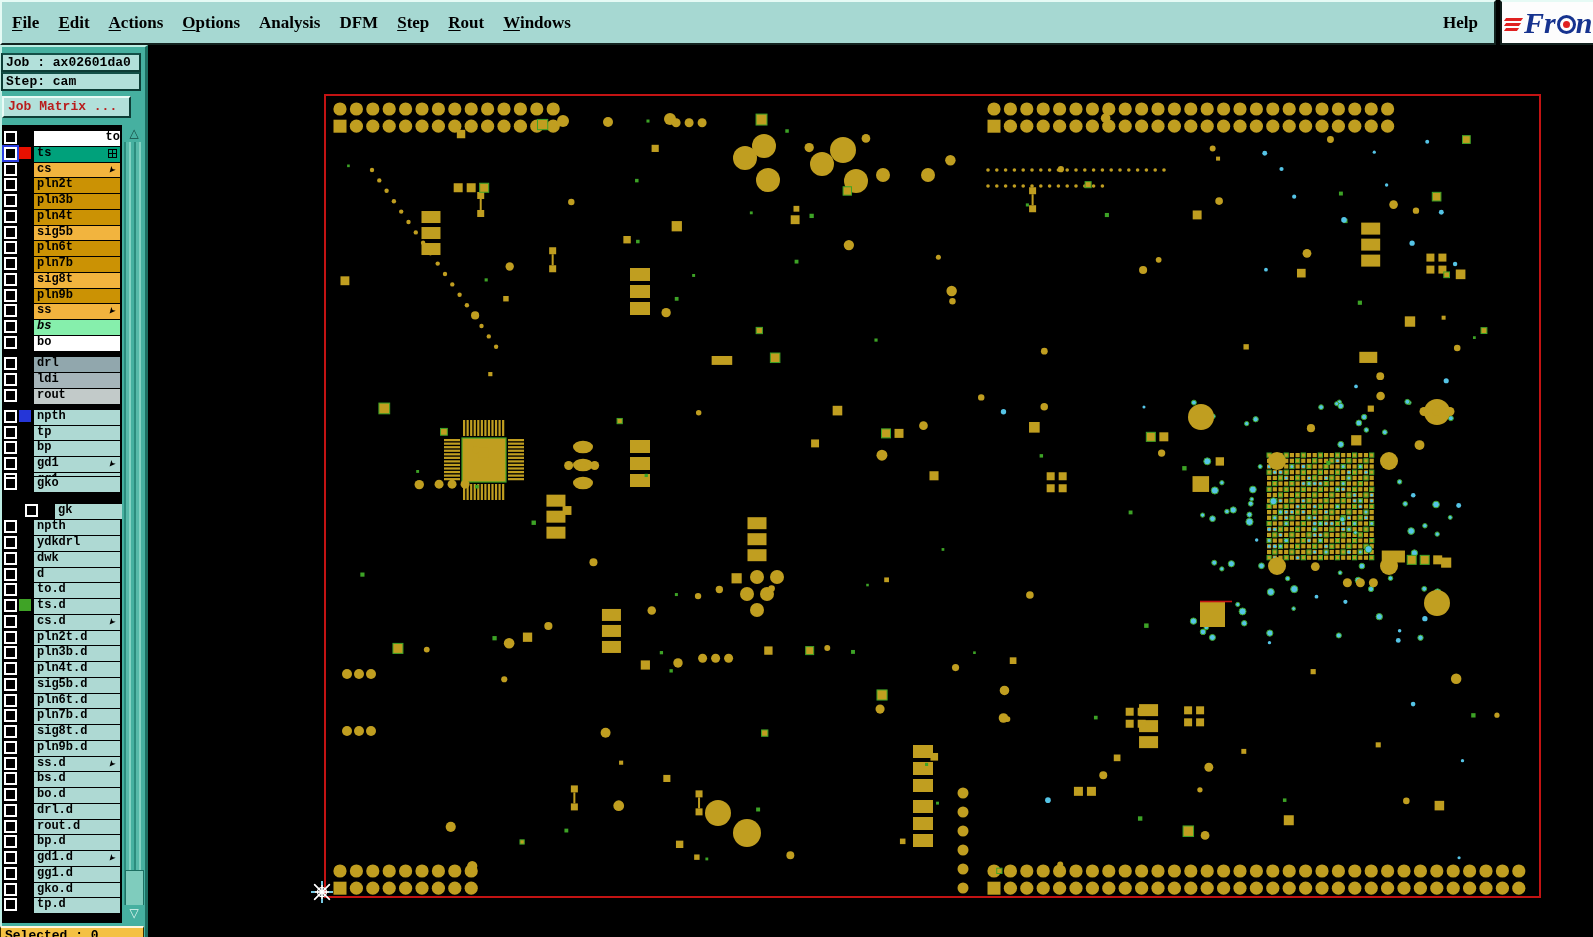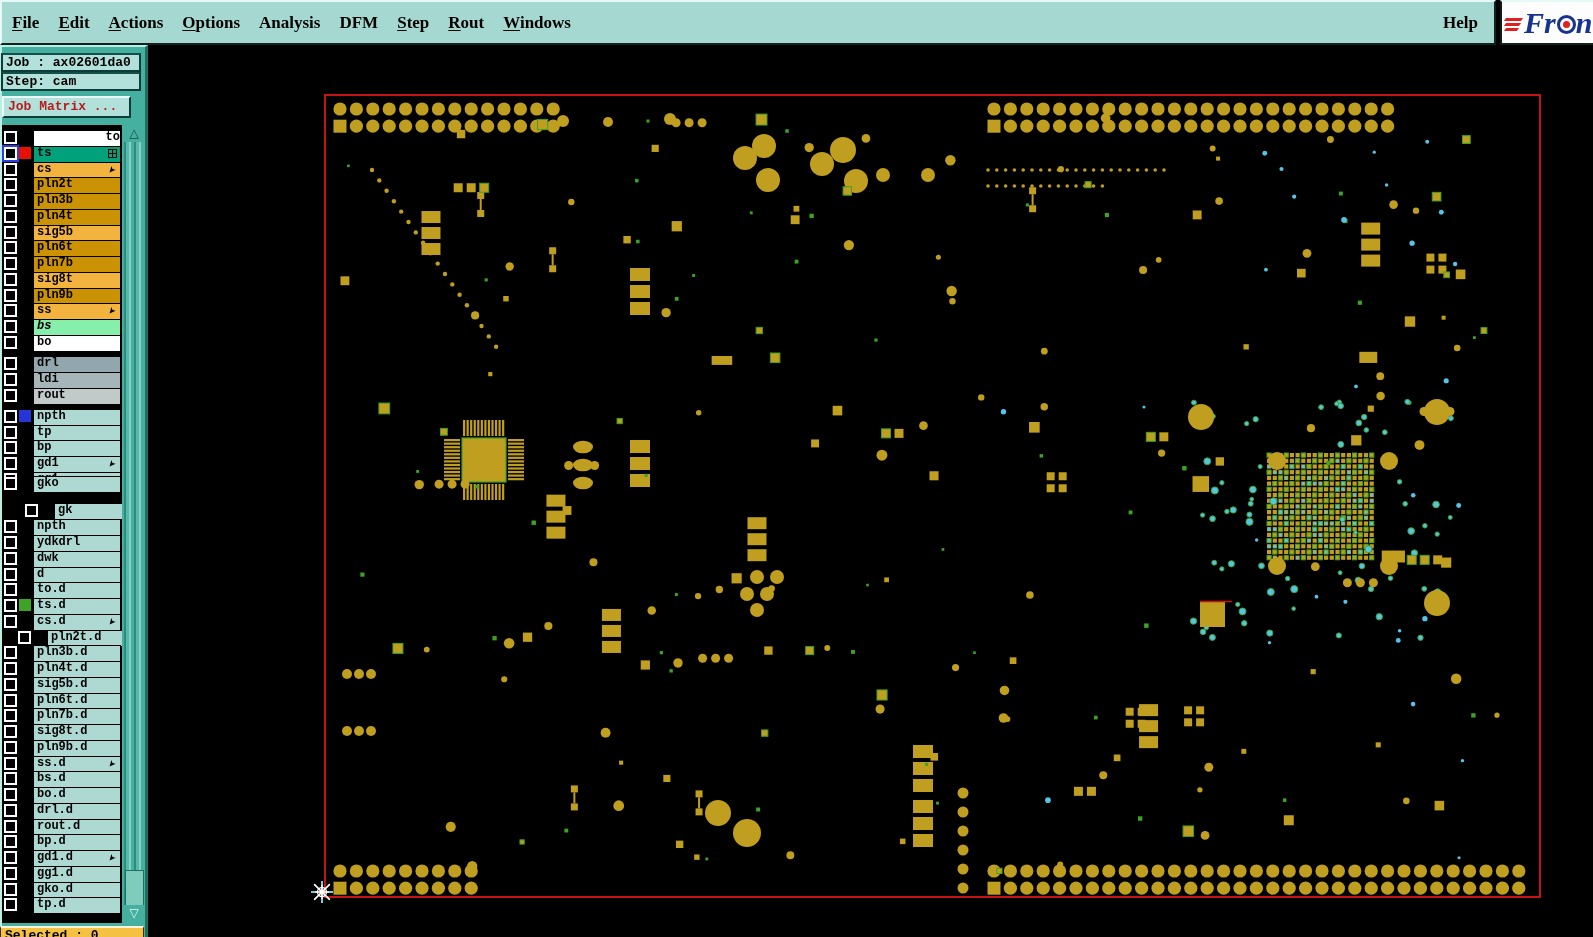--- a/index.html
+++ b/index.html
@@ -231,21 +231,21 @@
     </div>
     <div class="lrow" style="top: 473.04px;">
       <div class="cb"></div>
       <div class="swatch" style="background: rgb(63, 163, 38);"></div>
       <div class="lab" style="background: rgb(174, 217, 211);">ts.d</div>
     </div>
     <div class="lrow" style="top: 488.8px;">
       <div class="cb"></div>
       <div class="lab" style="background: rgb(174, 217, 211);">cs.d<span class="arrow-ic">➤</span></div>
     </div>
-    <div class="lrow" style="top: 504.56px; margin-left: 14px;">
+    <div class="lrow" style="top: 504.56px;">
       <div class="cb"></div>
       <div class="lab" style="background: rgb(174, 217, 211);">pln2t.d</div>
     </div>
     <div class="lrow" style="top: 520.32px;">
       <div class="cb"></div>
       <div class="lab" style="background: rgb(174, 217, 211);">pln3b.d</div>
     </div>
     <div class="lrow" style="top: 536.08px;">
       <div class="cb"></div>
       <div class="lab" style="background: rgb(174, 217, 211);">pln4t.d</div>

